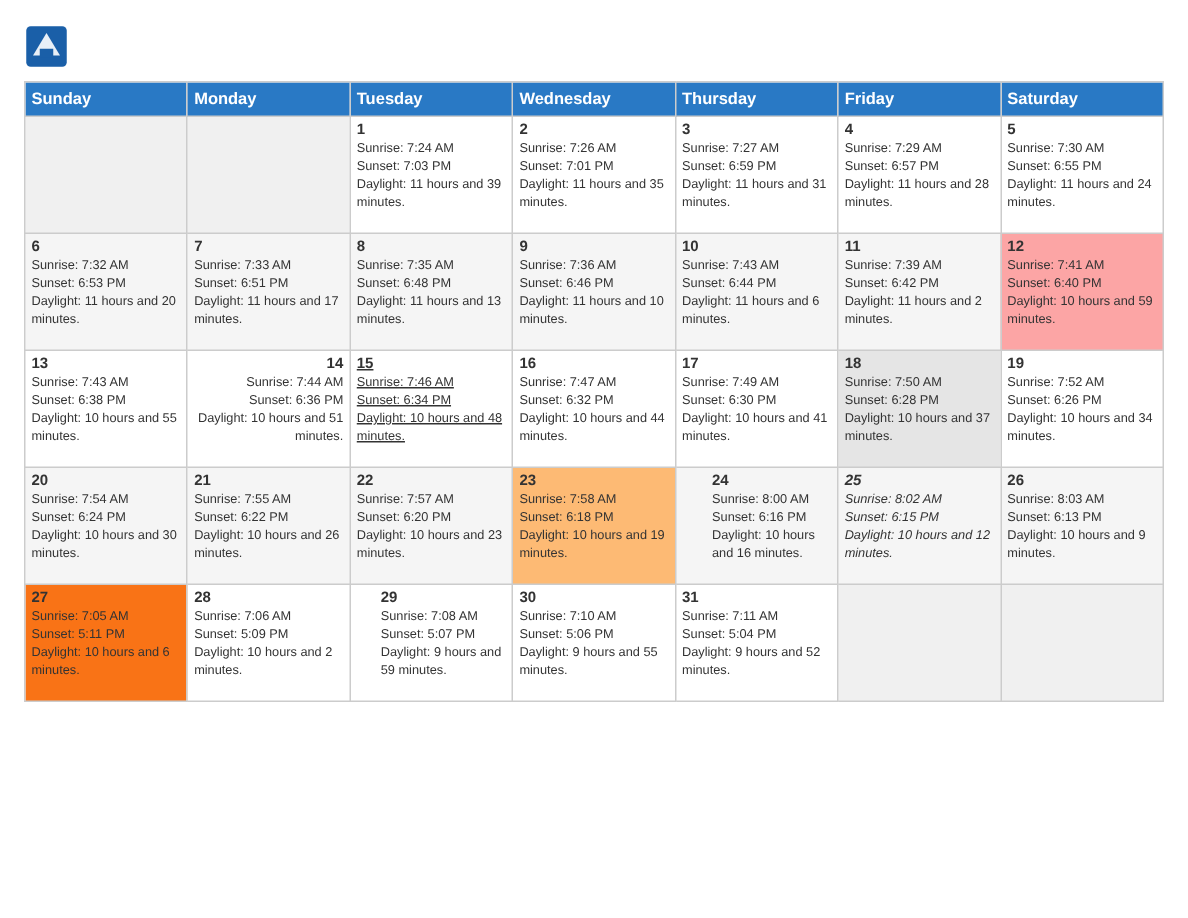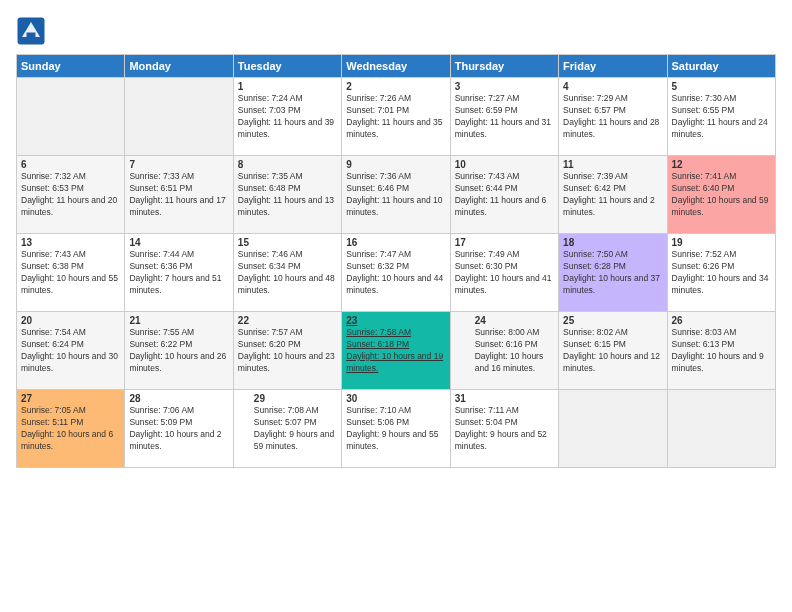--- a/index.html
+++ b/index.html
@@ -234,29 +234,29 @@
         </tr>
         <tr>
           <td style="background: rgb(255, 255, 255);">
             <span class="day-num">13</span>
             <div class="cell-content">
               <div>Sunrise: 7:43 AM</div>
               <div>Sunset: 6:38 PM</div>
               <div>Daylight: 10 hours and 55 minutes.</div>
             </div>
           </td>
-          <td style="background: rgb(255, 255, 255);">
+          <td style="background: rgb(255, 255, 255); text-align: right;">
             <span class="day-num">14</span>
             <div class="cell-content">
               <div>Sunrise: 7:44 AM</div>
               <div>Sunset: 6:36 PM</div>
-              <div>Daylight: 7 hours and 51 minutes.</div>
-            </div>
-          </td>
-          <td style="background: rgb(255, 255, 255);">
+              <div>Daylight: 10 hours and 51 minutes.</div>
+            </div>
+          </td>
+          <td style="background: rgb(255, 255, 255); text-decoration: underline;">
             <span class="day-num">15</span>
             <div class="cell-content">
               <div>Sunrise: 7:46 AM</div>
               <div>Sunset: 6:34 PM</div>
               <div>Daylight: 10 hours and 48 minutes.</div>
             </div>
           </td>
           <td style="background: rgb(255, 255, 255);">
             <span class="day-num">16</span>
             <div class="cell-content">
@@ -266,21 +266,21 @@
             </div>
           </td>
           <td style="background: rgb(255, 255, 255);">
             <span class="day-num">17</span>
             <div class="cell-content">
               <div>Sunrise: 7:49 AM</div>
               <div>Sunset: 6:30 PM</div>
               <div>Daylight: 10 hours and 41 minutes.</div>
             </div>
           </td>
-          <td style="background: #c4b5fd;">
+          <td style="background: #e5e5e5;">
             <span class="day-num">18</span>
             <div class="cell-content">
               <div>Sunrise: 7:50 AM</div>
               <div>Sunset: 6:28 PM</div>
               <div>Daylight: 10 hours and 37 minutes.</div>
             </div>
           </td>
           <td style="background: rgb(255, 255, 255); margin-top: 46px;">
             <span class="day-num">19</span>
             <div class="cell-content">
@@ -308,55 +308,55 @@
             </div>
           </td>
           <td style="background: rgb(245, 245, 245);">
             <span class="day-num">22</span>
             <div class="cell-content">
               <div>Sunrise: 7:57 AM</div>
               <div>Sunset: 6:20 PM</div>
               <div>Daylight: 10 hours and 23 minutes.</div>
             </div>
           </td>
-          <td style="background: #14b8a6; text-decoration: underline;">
+          <td style="background: #fdba74;">
             <span class="day-num">23</span>
             <div class="cell-content">
               <div>Sunrise: 7:58 AM</div>
               <div>Sunset: 6:18 PM</div>
               <div>Daylight: 10 hours and 19 minutes.</div>
             </div>
           </td>
           <td style="background: rgb(245, 245, 245); padding-left: 24px;">
             <span class="day-num">24</span>
             <div class="cell-content">
               <div>Sunrise: 8:00 AM</div>
               <div>Sunset: 6:16 PM</div>
               <div>Daylight: 10 hours and 16 minutes.</div>
             </div>
           </td>
-          <td style="background: rgb(245, 245, 245);">
+          <td style="background: rgb(245, 245, 245); font-style: italic;">
             <span class="day-num">25</span>
             <div class="cell-content">
               <div>Sunrise: 8:02 AM</div>
               <div>Sunset: 6:15 PM</div>
               <div>Daylight: 10 hours and 12 minutes.</div>
             </div>
           </td>
           <td style="background: rgb(245, 245, 245);">
             <span class="day-num">26</span>
             <div class="cell-content">
               <div>Sunrise: 8:03 AM</div>
               <div>Sunset: 6:13 PM</div>
               <div>Daylight: 10 hours and 9 minutes.</div>
             </div>
           </td>
         </tr>
         <tr>
-          <td style="background: #fdba74;">
+          <td style="background: #f97316;">
             <span class="day-num">27</span>
             <div class="cell-content">
               <div>Sunrise: 7:05 AM</div>
               <div>Sunset: 5:11 PM</div>
               <div>Daylight: 10 hours and 6 minutes.</div>
             </div>
           </td>
           <td style="background: rgb(255, 255, 255);">
             <span class="day-num">28</span>
             <div class="cell-content">

